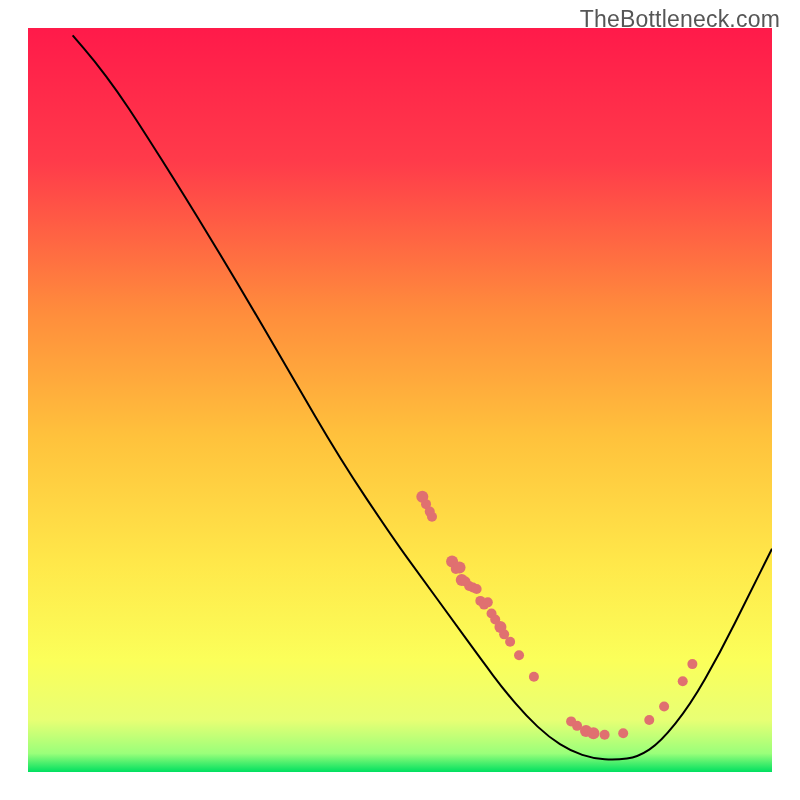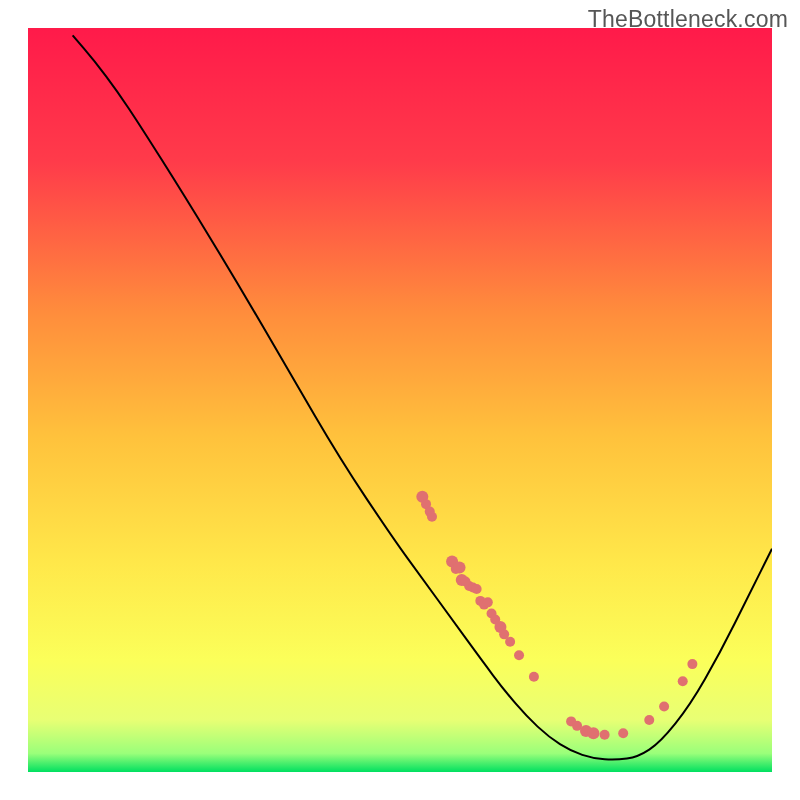--- a/index.html
+++ b/index.html
@@ -12,21 +12,21 @@
     font-family: Arial, Helvetica, sans-serif;
   }
   .frame {
     position: relative;
     width: 800px;
     height: 800px;
   }
   .attribution {
     position: absolute;
     top: 6px;
-    right: 12px;
+    right: 20px;
     font-size: 23px;
     font-weight: 500;
     color: #565656;
     letter-spacing: 0.2px;
   }
   svg {
     display: block;
   }
 </style>
 </head>

